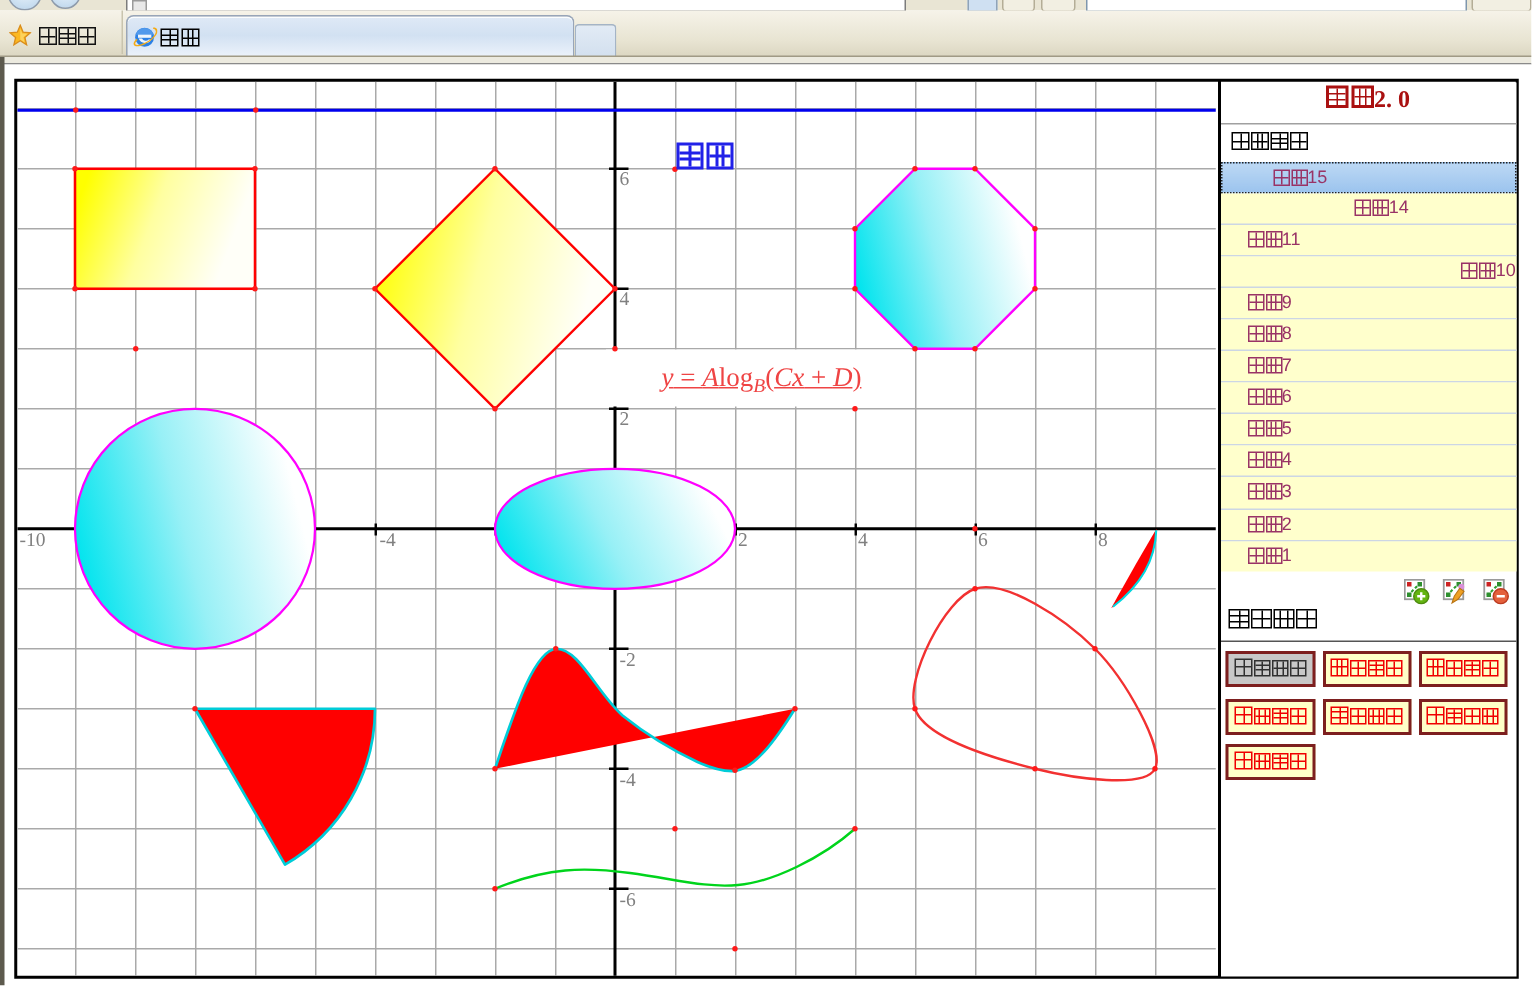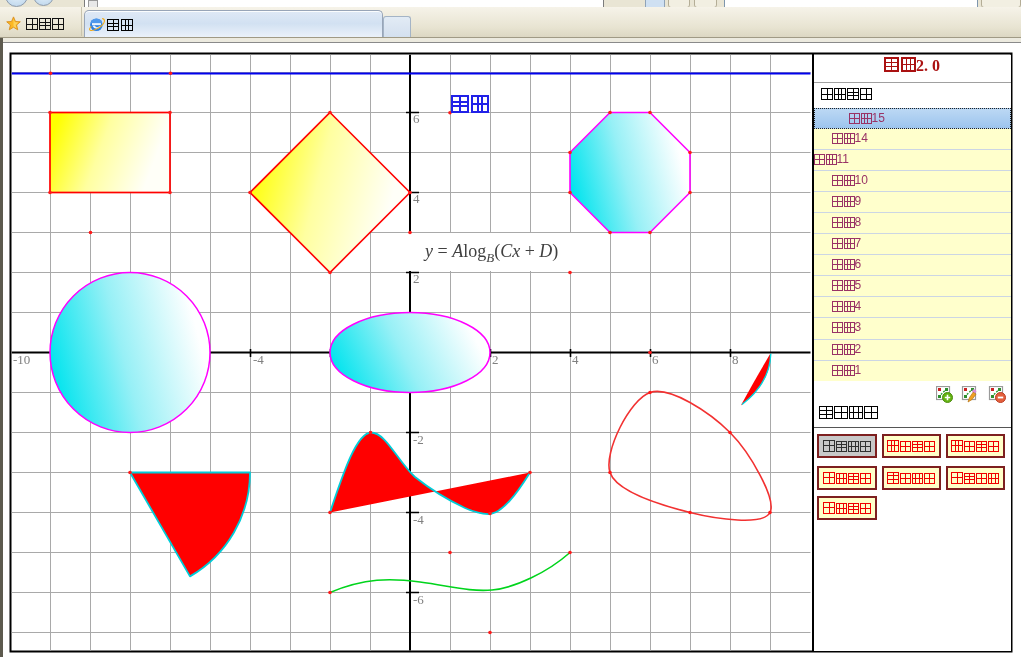--- a/index.html
+++ b/index.html
@@ -177,38 +177,38 @@
         <circle cx="690" cy="512.5" r="1.8"></circle>
     <circle cx="610" cy="472.5" r="1.8"></circle>
     <circle cx="330" cy="592.5" r="1.8"></circle>
         <circle cx="570" cy="552.5" r="1.8"></circle>
     <circle cx="450" cy="552.5" r="1.8"></circle>
         <circle cx="490" cy="632.5" r="1.8"></circle>
   </g>
 </g>
 </svg>
 
-<div class="abs" style="left:425px;top:241px;font-family:'Liberation Serif',serif;font-size:18px;color:#404040;"><i>y</i>&nbsp;=&nbsp;<i>A</i>log<sub style="font-size:13px;"><i>B</i></sub>(<i>Cx</i>&nbsp;+&nbsp;<i>D</i>)</div>
+<div class="abs" style="left:441px;top:241px;font-family:'Liberation Serif',serif;font-size:18px;color:#ef4444;text-decoration:underline;"><i>y</i>&nbsp;=&nbsp;<i>A</i>log<sub style="font-size:13px;"><i>B</i></sub>(<i>Cx</i>&nbsp;+&nbsp;<i>D</i>)</div>
 
 <div class="abs" style="left:451px;top:95px;color:#2121e8;font-weight:bold;"><span class="h2" style="width:18px;height:18px;border-width:2px;background-size:100% 2px,100% 2px,2px 100%;"></span><span class="h3" style="width:18px;height:18px;border-width:2px;background-size:100% 2px,2px 100%,2px 100%;margin-left:2px;"></span></div>
 
 <div class="abs" style="left:813.5px;top:54.5px;width:197px;height:596px;background:#fff;"></div>
 
 <div class="abs" style="left:813.5px;top:56.5px;width:197px;text-align:center;color:#aa1111;font-weight:bold;font-size:16px;"><span class="h2" style="width:15px;height:15px;border-width:2px;"></span><span class="h3" style="width:15px;height:15px;border-width:2px;margin-left:2px;"></span><span style="font-family:'Liberation Serif',serif;">2. 0</span></div>
 <div class="abs" style="left:813.5px;top:82px;width:197px;height:1px;background:#a0a0a0;"></div>
 <div class="abs" style="left:821px;top:87px;color:#000;font-weight:bold;font-size:13px;"><span class="hz z12"></span><span class="h3 z12"></span><span class="h2 z12"></span><span class="hz z12"></span></div>
 
 <div class="abs" style="left:813.5px;top:107.5px;width:197px;">
   <div style="height:19.6px;background:linear-gradient(#bcd8f4,#9cc4ee);border:1px dotted #222;padding-left:34px;font-size:12px;color:#993366;line-height:19px;"><span class="hz z11"></span><span class="h3 z11"></span><span style="vertical-align:1px">15</span></div>
 </div>
 
 <div class="abs" style="left:813.5px;top:128.6px;width:197px;font-size:12px;color:#993366;">
-  <div style="height:20.1px;background:#ffffcc;border-bottom:1px solid #ccd6e4;padding-left:18px;line-height:19px;"><span class="hz z11"></span><span class="h3 z11"></span><span style="vertical-align:1px">14</span></div>
-  <div style="height:20.1px;background:#ffffcc;border-bottom:1px solid #ccd6e4;line-height:19px;"><span class="hz z11"></span><span class="h3 z11"></span><span style="vertical-align:1px">11</span></div>
-  <div style="height:20.1px;background:#ffffcc;border-bottom:1px solid #ccd6e4;padding-left:18px;line-height:19px;"><span class="hz z11"></span><span class="h3 z11"></span><span style="vertical-align:1px">10</span></div>
+  <div style="height:20.1px;background:#ffffcc;border-bottom:1px solid #ccd6e4;padding-left:18px;line-height:19px;text-align:center;"><span class="hz z11"></span><span class="h3 z11"></span><span style="vertical-align:1px">14</span></div>
+  <div style="height:20.1px;background:#ffffcc;border-bottom:1px solid #ccd6e4;padding-left:18px;line-height:19px;"><span class="hz z11"></span><span class="h3 z11"></span><span style="vertical-align:1px">11</span></div>
+  <div style="height:20.1px;background:#ffffcc;border-bottom:1px solid #ccd6e4;padding-left:18px;line-height:19px;text-align:right;"><span class="hz z11"></span><span class="h3 z11"></span><span style="vertical-align:1px">10</span></div>
   <div style="height:20.1px;background:#ffffcc;border-bottom:1px solid #ccd6e4;padding-left:18px;line-height:19px;"><span class="hz z11"></span><span class="h3 z11"></span><span style="vertical-align:1px">9</span></div>
   <div style="height:20.1px;background:#ffffcc;border-bottom:1px solid #ccd6e4;padding-left:18px;line-height:19px;"><span class="hz z11"></span><span class="h3 z11"></span><span style="vertical-align:1px">8</span></div>
   <div style="height:20.1px;background:#ffffcc;border-bottom:1px solid #ccd6e4;padding-left:18px;line-height:19px;"><span class="hz z11"></span><span class="h3 z11"></span><span style="vertical-align:1px">7</span></div>
   <div style="height:20.1px;background:#ffffcc;border-bottom:1px solid #ccd6e4;padding-left:18px;line-height:19px;"><span class="hz z11"></span><span class="h3 z11"></span><span style="vertical-align:1px">6</span></div>
   <div style="height:20.1px;background:#ffffcc;border-bottom:1px solid #ccd6e4;padding-left:18px;line-height:19px;"><span class="hz z11"></span><span class="h3 z11"></span><span style="vertical-align:1px">5</span></div>
   <div style="height:20.1px;background:#ffffcc;border-bottom:1px solid #ccd6e4;padding-left:18px;line-height:19px;"><span class="hz z11"></span><span class="h3 z11"></span><span style="vertical-align:1px">4</span></div>
   <div style="height:20.1px;background:#ffffcc;border-bottom:1px solid #ccd6e4;padding-left:18px;line-height:19px;"><span class="hz z11"></span><span class="h3 z11"></span><span style="vertical-align:1px">3</span></div>
   <div style="height:20.1px;background:#ffffcc;border-bottom:1px solid #ccd6e4;padding-left:18px;line-height:19px;"><span class="hz z11"></span><span class="h3 z11"></span><span style="vertical-align:1px">2</span></div>
   <div style="height:20.1px;background:#ffffcc;padding-left:18px;line-height:19px;"><span class="hz z11"></span><span class="h3 z11"></span><span style="vertical-align:1px">1</span></div>
 </div>

